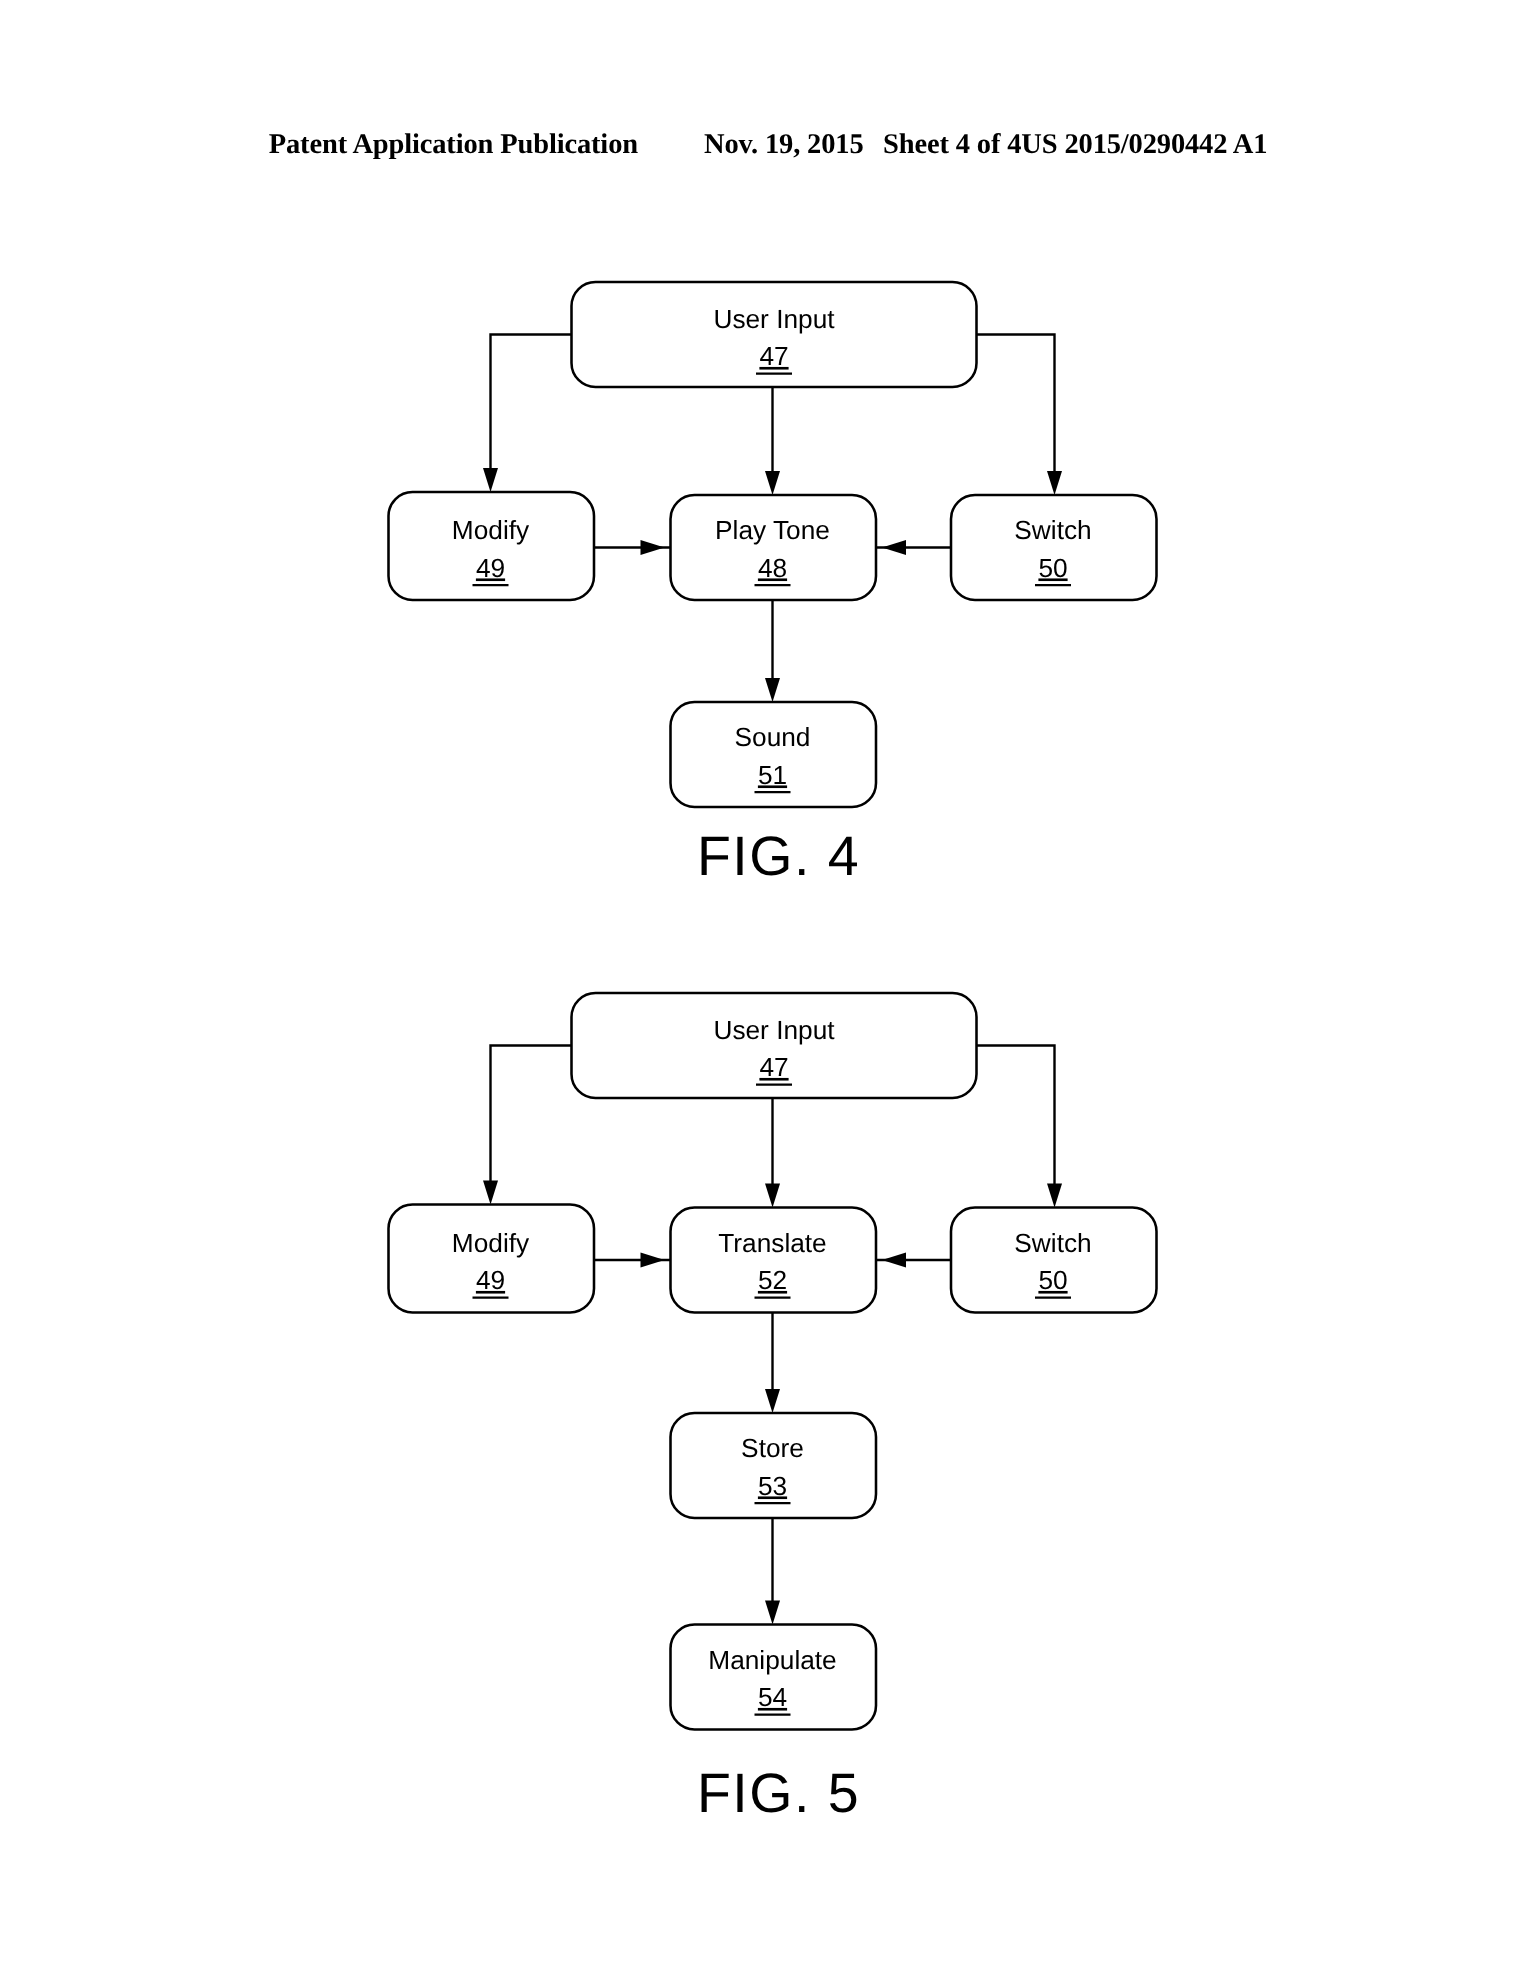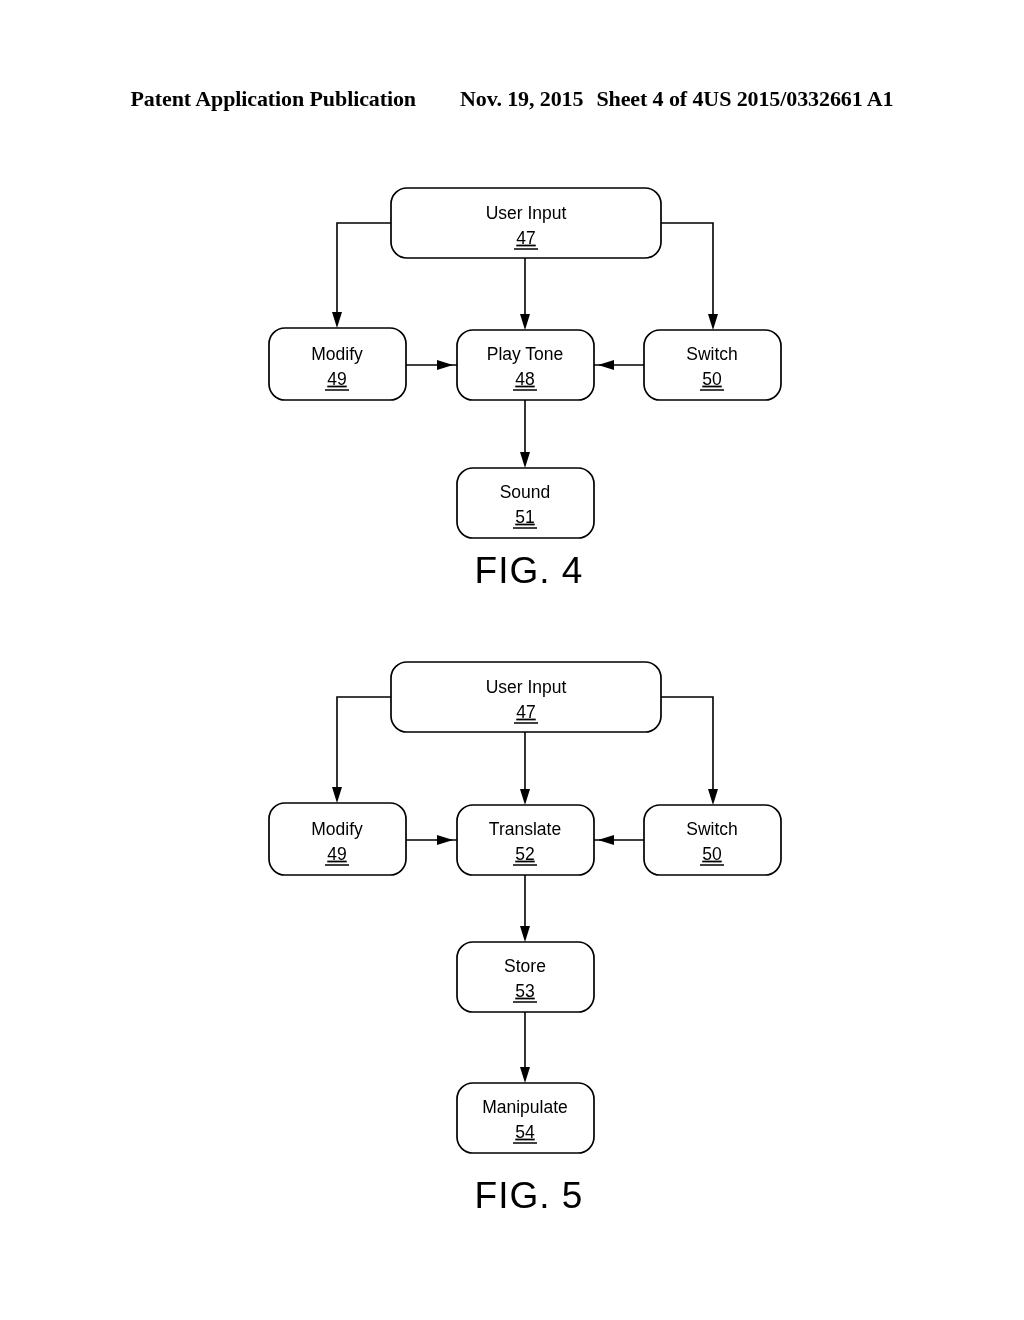--- a/index.html
+++ b/index.html
@@ -22,33 +22,33 @@
     position: absolute;
     left: 0;
     top: 86px;
     width: 1024px;
     height: 26px;
     display: flex;
     align-items: baseline;
     justify-content: center;
     font-family: "Liberation Serif", serif;
     font-weight: bold;
-    font-size: 22px;
+    font-size: 19px;
     letter-spacing: -0.1px;
     white-space: nowrap;
   }
   .hdr-pub      { margin-right: 44px; }
   .hdr-date     { margin-right: 13px; }
   .hdr-sheet    { }
   .hdr-number   { }
 
   
   .figure {
     position: absolute;
-    left: 16px;
+    left: 6px;
     width: 960px;
   }
   #figure-4 { top: 150px;  height: 460px; }
   #figure-5 { top: 625px;  height: 620px; }
 
   .fig-svg {
     position: absolute;
     left: 0;
     top: 0;
     width: 1024px;
@@ -99,21 +99,21 @@
     text-anchor: middle;
   }
 </style>
 </head>
 <body>
 
 <div class="page-header">
   <span class="hdr-pub">Patent Application Publication</span>
   <span class="hdr-date">Nov. 19, 2015</span>
   <span class="hdr-sheet">Sheet 4 of 4</span>
-  <span class="hdr-number">US 2015/0332661 A1</span>
+  <span class="hdr-number">US 2015/0290442 A1</span>
 </div>
 
 <div class="figure" id="figure-4">
   <svg class="fig-svg" viewBox="0 0 1024 460" width="1024" height="460">
 
     <g>
       <path class="connector" d="M 375 73 L 321 73 L 321 170"></path>
       <polygon class="arrow-head" points="321,178 316,162 326,162"></polygon>
     </g>
 

